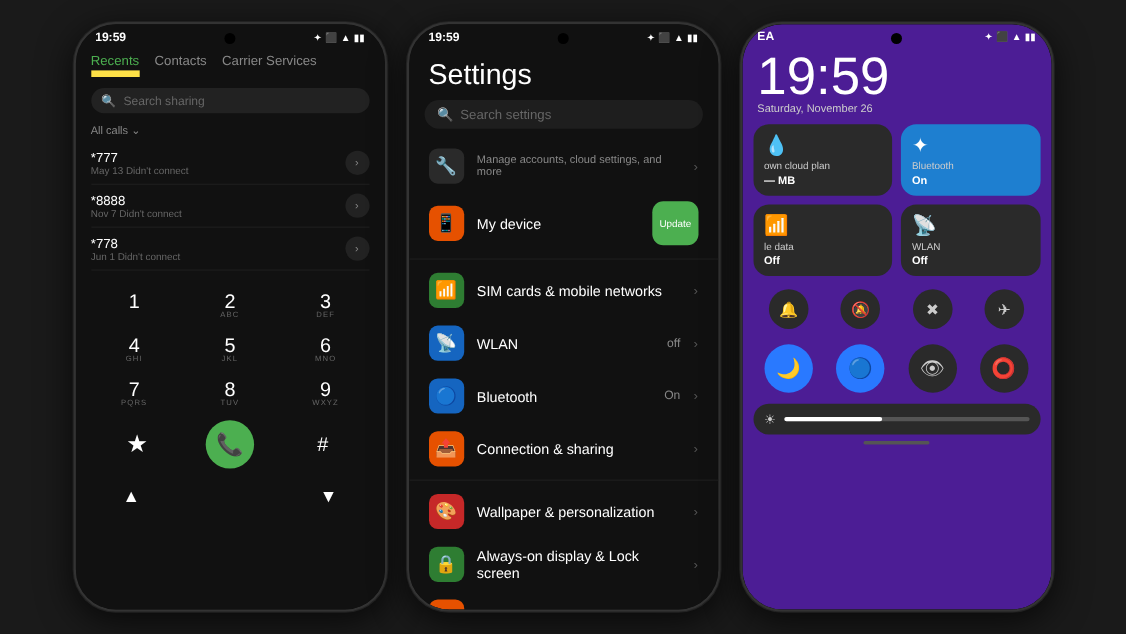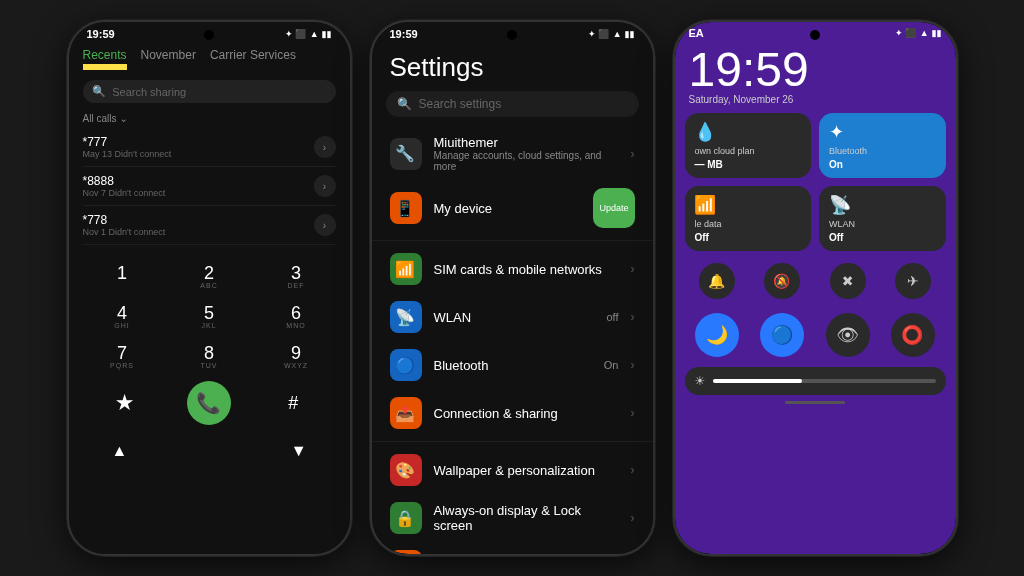--- a/index.html
+++ b/index.html
@@ -358,21 +358,21 @@
         <span class="status-icons">
           <span>✦</span>
           <span>⬛</span>
           <span>▲</span>
           <span>▮▮</span>
         </span>
       </div>
 
       <div class="dialer-tabs">
         <span class="dialer-tab active">Recents</span>
-        <span class="dialer-tab">November</span>
+        <span class="dialer-tab">Contacts</span>
         <span class="dialer-tab">Carrier Services</span>
       </div>
 
       <div class="dialer-search-bar">
         <span class="dialer-search-icon">🔍</span>
         <span style="font-size:11px;color:#666;">Search sharing</span>
       </div>
 
       <div class="all-calls">
         <span>All calls</span>
@@ -390,21 +390,21 @@
         <div class="call-item">
           <div class="call-info">
             <div class="call-number">*8888</div>
             <div class="call-date">Nov 7 Didn't connect</div>
           </div>
           <div class="call-arrow">›</div>
         </div>
         <div class="call-item">
           <div class="call-info">
             <div class="call-number">*778</div>
-            <div class="call-date">Nov 1 Didn't connect</div>
+            <div class="call-date">Jun 1 Didn't connect</div>
           </div>
           <div class="call-arrow">›</div>
         </div>
       </div>
 
       <div class="dialpad">
         <div class="dialpad-row">
           <div class="dialpad-key">
             <span class="dk-num">1</span>
               <span class="dk-sub">​</span>
@@ -480,21 +480,20 @@
       <div class="settings-title">Settings</div>
 
       <div class="settings-search">
         <span class="settings-search-icon">🔍</span>
         <span class="settings-search-text">Search settings</span>
       </div>
 
       <div class="settings-item">
         <div class="settings-icon" style="background:#2a2a2a;">🔧</div>
         <div class="settings-item-info">
-          <div class="settings-item-title">Miuithemer</div>
           <div class="settings-item-sub">Manage accounts, cloud settings, and more</div>
         </div>
         <span class="settings-arrow">›</span>
       </div>
 
       <div class="settings-item">
         <div class="settings-icon" style="background:#e65100;">📱</div>
         <div class="settings-item-info">
           <div class="settings-item-title">My device</div>
         </div>

